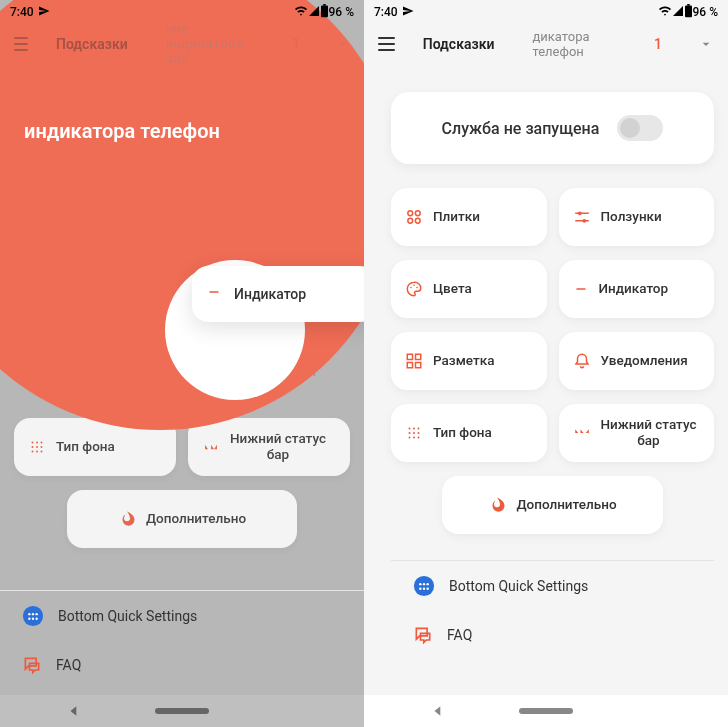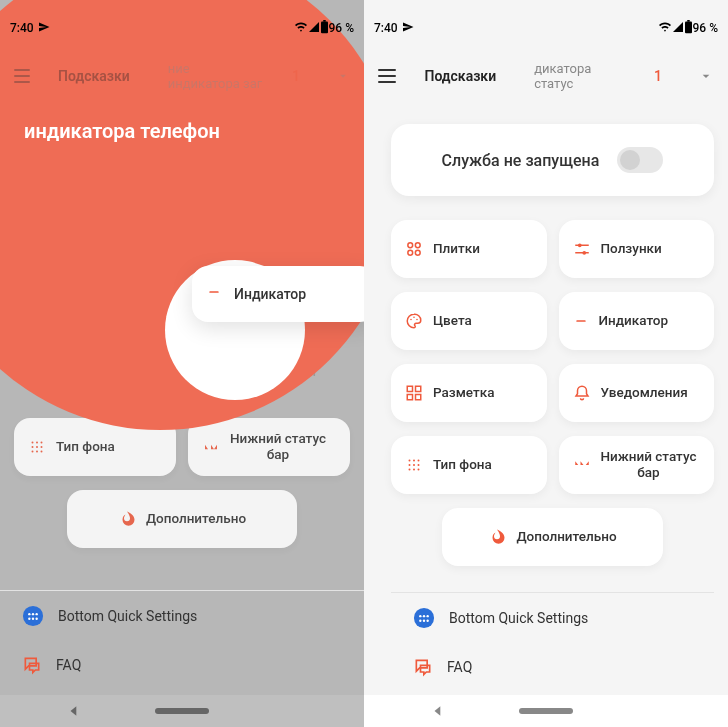--- a/index.html
+++ b/index.html
@@ -1,19 +1,19 @@
 <!DOCTYPE html>
 <html><head>
 <meta charset="utf-8">
 <style>
   html,body{margin:0;padding:0;background:#d0d0d0;font-family:-apple-system,Roboto,"Segoe UI",sans-serif;}
   .stage{width:728px;height:727px;position:relative;display:flex;background:#d0d0d0;}
   .phone{width:364px;height:727px;background:#f5f5f5;position:relative;overflow:hidden;display:flex;flex-direction:column;}
   
-  .status{height:24px;display:flex;align-items:center;padding:16px 10px;font-size:12px;font-weight:500;color:#000;}
+  .status{height:24px;display:flex;align-items:center;padding:0 10px;font-size:12px;font-weight:500;color:#000;}
   .status .time{display:flex;align-items:center;gap:4px;}
   .status .right{margin-left:auto;display:flex;align-items:center;}
   
   .app-header{height:40px;display:flex;align-items:center;padding:0 14px;gap:28px;}
   .hamburger{width:20px;display:flex;flex-direction:column;gap:4px;}
   .hamburger span{height:2px;background:#333;border-radius:2px;}
   .app-title{font-size:14px;font-weight:600;color:#222;}
   .app-sub{font-size:13px;color:#888;margin-left:10px;}
   .app-count{margin-left:auto;color:#ef5a3c;font-size:14px;font-weight:500;margin-right:8px;}
   
@@ -89,21 +89,21 @@
       </span>
     </div>
 
     <div class="app-header">
       <div class="hamburger" style="opacity:.35;">
         <span></span>
           <span></span>
           <span></span>
       </div>
       <span class="app-title" style="opacity:.35;">Подсказки</span>
-      <span class="app-sub" style="opacity:.35;">ние индикатора заг</span>
+      <span class="app-sub" style="opacity:.35;font-family:Liberation Mono, monospace;">ние индикатора заг</span>
       <span class="app-count" style="opacity:.35;">1</span>
       <span class="chev" style="opacity:.35;">
         <svg width="14" height="14" viewBox="0 0 24 24">
             <path fill="#888" d="M7 10l5 5 5-5z"></path>
           </svg>
       </span>
     </div>
 
     <div class="dim"></div>
 
@@ -278,21 +278,21 @@
       </span>
     </div>
 
     <div class="app-header">
       <div class="hamburger">
           <span></span>
           <span></span>
           <span></span>
         </div>
       <span class="app-title">Подсказки</span>
-      <span class="app-sub">дикатора статус</span>
+      <span class="app-sub">дикатора телефон</span>
       <span class="app-count">1</span>
       <span class="chev">
         <svg width="16" height="16" viewBox="0 0 24 24">
             <path fill="#888" d="M7 10l5 5 5-5z"></path>
           </svg>
       </span>
     </div>
 
     <div class="content">
       <div class="service-card">

